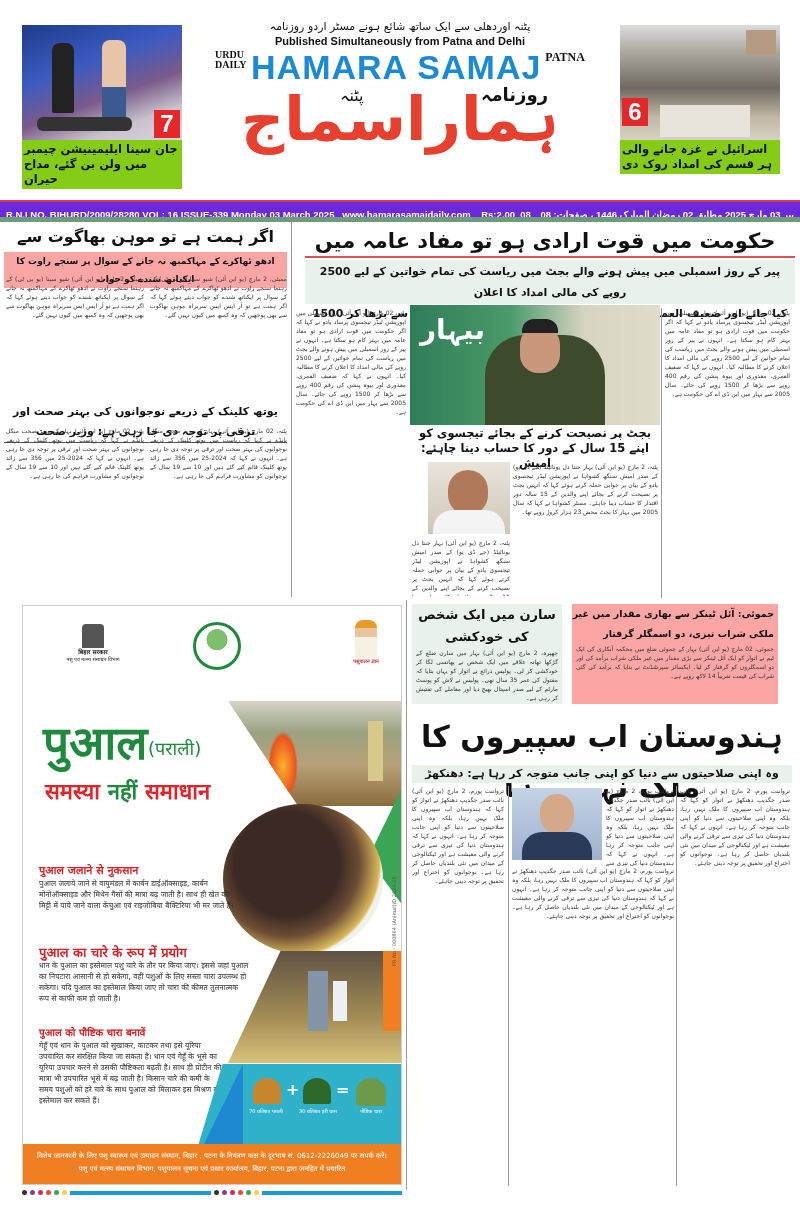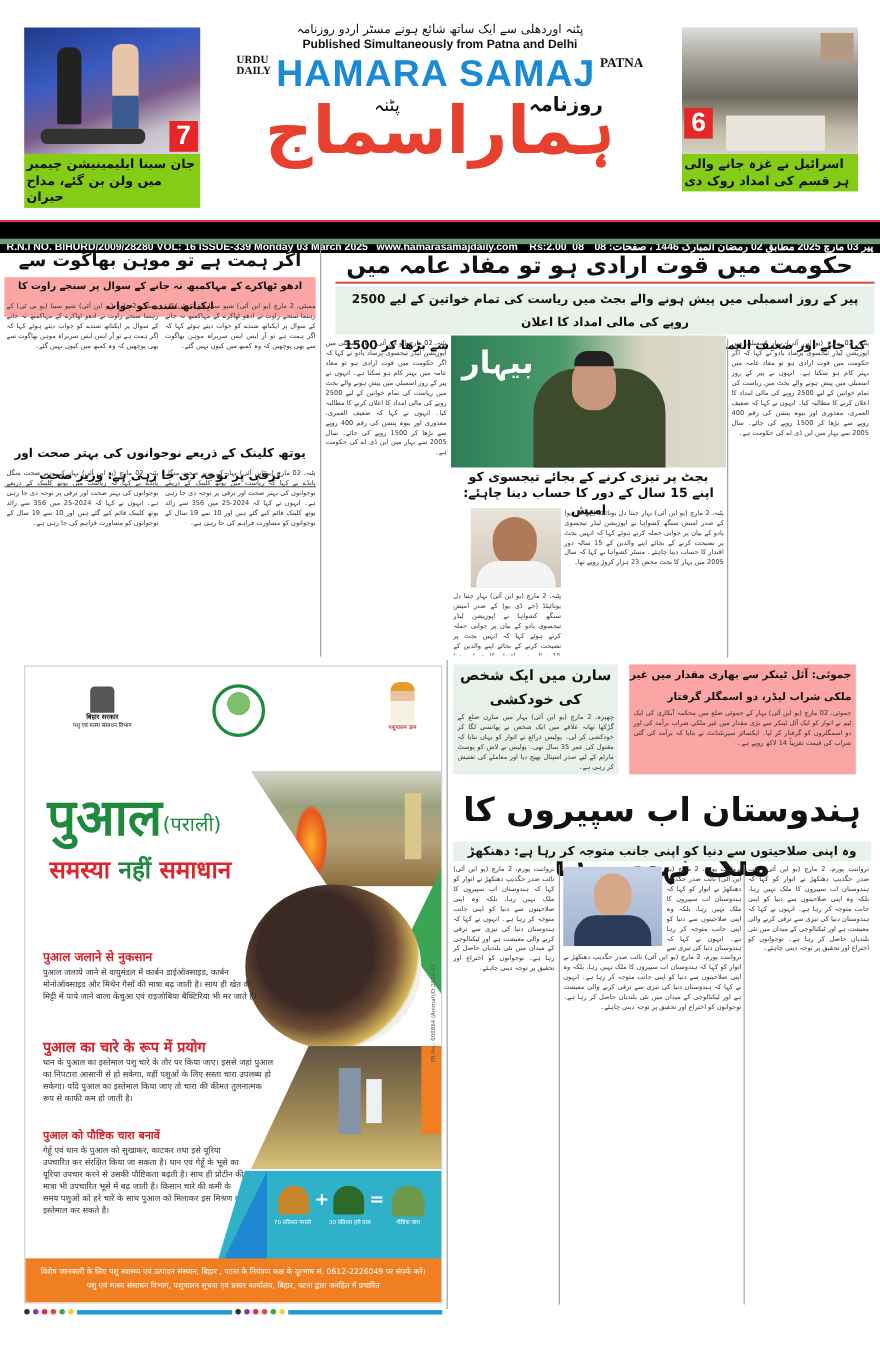--- a/index.html
+++ b/index.html
@@ -13,21 +13,21 @@
 .mast{left:190px;top:20px;width:420px;height:150px;text-align:center}
 .mast .tag1{font-size:11px;direction:rtl;line-height:14px}
 .mast .tag2{font:bold 11px "Liberation Sans",sans-serif;line-height:14px}
 .mast .row{display:flex;align-items:flex-start;justify-content:center;gap:4px;margin-top:2px}
 .mast .ud{font:bold 10px "Liberation Serif",serif;line-height:10px;text-align:left}
 .mast .hs{font:900 34px "Liberation Sans",sans-serif;color:#1a8ad4;letter-spacing:1px;line-height:34px}
 .mast .pt{font:bold 12px "Liberation Serif",serif}
 .mast .urdulogo{font:bold 60px "DejaVu Sans",sans-serif;color:#e8402e;direction:rtl;line-height:70px;letter-spacing:-2px}
 .mast .hindi{font-size:18px;color:#1a6fbd;font-weight:bold;margin-top:-4px}
 .mast .hindi small{font-size:10px;color:#c33}
-.infobar{left:0;top:200px;width:800px;height:17px;background:#000000;color:#fff;font:bold 9.5px "Liberation Sans",sans-serif;line-height:17px;display:flex;justify-content:space-between;padding:14px 6px;border-top:2px solid #d35}
+.infobar{left:0;top:200px;width:800px;height:17px;background:#6d28d9;color:#fff;font:bold 9.5px "Liberation Sans",sans-serif;line-height:17px;display:flex;justify-content:space-between;padding:4px 6px;border-top:2px solid #d35}
 .infobar .r{direction:rtl}
 .greenbar{left:0;top:217px;width:800px;height:5px;background:#6e9c7a}
 .hl{font-weight:bold;direction:rtl;text-align:center}
 .col{font-size:6px;line-height:9px;color:#333;direction:rtl;text-align:justify;overflow:hidden}
 .vline{background:#999;width:1px}
 .pinkband{background:#fca5a5}
 .greenband{background:#e8f2ea}
 .ad{left:22px;top:605px;width:380px;height:580px;border:1px solid #ccc;background:#fff;overflow:hidden}
 .hn{font-family:"DejaVu Sans",sans-serif}
 .dots{display:flex;align-items:center;gap:3px}
@@ -93,21 +93,21 @@
 <div class="abs vline" style="left:661px;top:308px;height:290px"></div>
 <div class="abs col" style="left:296px;top:308px;width:110px;height:290px">پٹنہ، 02 مارچ (یو این آئی) بہار اسمبلی میں اپوزیشن لیڈر تیجسوی پرساد یادو نے کہا کہ اگر حکومت میں قوت ارادی ہو تو مفاد عامہ میں بہتر کام ہو سکتا ہے۔ انہوں نے پیر کے روز اسمبلی میں پیش ہونے والے بجٹ میں ریاست کی تمام خواتین کے لیے 2500 روپے کی مالی امداد کا اعلان کرنے کا مطالبہ کیا۔ انہوں نے کہا کہ ضعیف العمری، معذوری اور بیوہ پنشن کی رقم 400 روپے سے بڑھا کر 1500 روپے کی جائے۔ سال 2005 سے بہار میں این ڈی اے کی حکومت ہے۔</div>
 
 <div class="abs" style="left:410px;top:305px;width:250px;height:120px;background:linear-gradient(90deg,#2f7d58 0%,#4a9a6a 40%,#d8d4c2 70%,#e0dccc 100%);overflow:hidden">
   <div style="position:absolute;left:10px;top:8px;font:bold 28px 'DejaVu Sans',sans-serif;color:#fff" class="hn">بیہار</div>
   <div style="position:absolute;left:75px;top:30px;width:120px;height:95px;background:#3d4a2c;border-radius:40px 40px 0 0"></div>
   <div style="position:absolute;left:110px;top:20px;width:40px;height:48px;background:#c9977b;border-radius:20px 20px 18px 18px"></div>
   <div style="position:absolute;left:112px;top:14px;width:36px;height:14px;background:#222;border-radius:12px 12px 0 0"></div>
 </div>
 <div class="abs hl" style="left:410px;top:426px;width:250px;font-size:11.5px;line-height:15px">
-  <div>بجٹ پر تیزی کرنے کے بجائے تیجسوی کو</div>
+  <div>بجٹ پر نصیحت کرنے کے بجائے تیجسوی کو</div>
   <div>اپنے 15 سال کے دور کا حساب دینا چاہئے: امیش</div>
 </div>
 <div class="abs" style="left:428px;top:462px;width:82px;height:72px;background:linear-gradient(180deg,#e9e4da,#cfc6b8);overflow:hidden">
   <div style="position:absolute;left:20px;top:8px;width:40px;height:45px;background:#b07a5a;border-radius:20px"></div>
   <div style="position:absolute;left:5px;top:48px;width:72px;height:30px;background:#f4f4f4;border-radius:20px 20px 0 0"></div>
 </div>
 <div class="abs col" style="left:513px;top:462px;width:145px;height:130px">پٹنہ، 2 مارچ (یو این آئی) بہار جنتا دل یونائیٹڈ (جے ڈی یو) کے صدر امیش سنگھ کشواہا نے اپوزیشن لیڈر تیجسوی یادو کے بیان پر جوابی حملہ کرتے ہوئے کہا کہ انہیں بجٹ پر نصیحت کرنے کے بجائے اپنے والدین کے 15 سالہ دور اقتدار کا حساب دینا چاہئے۔ مسٹر کشواہا نے کہا کہ سال 2005 میں بہار کا بجٹ محض 23 ہزار کروڑ روپے تھا۔</div>
 <div class="abs col" style="left:412px;top:538px;width:98px;height:58px">پٹنہ، 2 مارچ (یو این آئی) بہار جنتا دل یونائیٹڈ (جے ڈی یو) کے صدر امیش سنگھ کشواہا نے اپوزیشن لیڈر تیجسوی یادو کے بیان پر جوابی حملہ کرتے ہوئے کہا کہ انہیں بجٹ پر نصیحت کرنے کے بجائے اپنے والدین کے 15 سالہ دور اقتدار کا حساب دینا چاہئے۔ مسٹر کشواہا نے کہا کہ سال 2005 میں بہار کا بجٹ محض 23 ہزار کروڑ روپے تھا۔</div>
 
 <div class="abs vline" style="left:291px;top:222px;height:375px"></div>
@@ -203,21 +203,21 @@
     <i style="background:#f4d23c"></i>
   <span style="flex:1;height:4px;background:#1e9ad6"></span>
 </div>
 
 <div class="abs greenband" style="left:412px;top:604px;width:150px;height:100px">
   <div class="hl" style="font-size:13px;line-height:22px">سارن میں ایک شخص کی خودکشی</div>
   <div class="col" style="padding:0 4px;height:72px">چھپرہ، 2 مارچ (یو این آئی) بہار میں سارن ضلع کے گڑکھا تھانہ علاقے میں ایک شخص نے پھانسی لگا کر خودکشی کر لی۔ پولیس ذرائع نے اتوار کو یہاں بتایا کہ مقتول کی عمر 35 سال تھی۔ پولیس نے لاش کو پوسٹ مارٹم کے لیے صدر اسپتال بھیج دیا اور معاملے کی تفتیش کر رہی ہے۔</div>
 </div>
 
 <div class="abs pinkband" style="left:572px;top:604px;width:206px;height:100px">
-  <div class="hl" style="font-size:9.5px;line-height:20px;text-align:right;padding-right:4px">جموئی: آئل ٹینکر سے بھاری مقدار میں غیر ملکی شراب لیڈر، دو اسمگلر گرفتار</div>
+  <div class="hl" style="font-size:9.5px;line-height:20px;text-align:right;padding-right:4px">جموئی: آئل ٹینکر سے بھاری مقدار میں غیر ملکی شراب تیزی، دو اسمگلر گرفتار</div>
   <div class="col" style="padding:0 4px;height:76px">جموئی، 02 مارچ (یو این آئی) بہار کے جموئی ضلع میں محکمہ آبکاری کی ایک ٹیم نے اتوار کو ایک آئل ٹینکر سے بڑی مقدار میں غیر ملکی شراب برآمد کی اور دو اسمگلروں کو گرفتار کر لیا۔ ایکسائز سپرنٹنڈنٹ نے بتایا کہ برآمد کی گئی شراب کی قیمت تقریباً 14 لاکھ روپے ہے۔</div>
 </div>
 
 <div class="abs hl" style="left:412px;top:712px;width:380px;font-size:30px;line-height:50px">ہندوستان اب سپیروں کا ملک نہیں رہا</div>
 <div class="abs greenband hl" style="left:412px;top:765px;width:380px;font-size:11px;line-height:18px">وہ اپنی صلاحیتوں سے دنیا کو اپنی جانب متوجہ کر رہا ہے: دھنکھڑ</div>
 
 <div class="abs col" style="left:680px;top:786px;width:110px;height:400px">ترواننت پورم، 2 مارچ (یو این آئی) نائب صدر جگدیپ دھنکھڑ نے اتوار کو کہا کہ ہندوستان اب سپیروں کا ملک نہیں رہا، بلکہ وہ اپنی صلاحیتوں سے دنیا کو اپنی جانب متوجہ کر رہا ہے۔ انہوں نے کہا کہ ہندوستان دنیا کی تیزی سے ترقی کرنے والی معیشت ہے اور ٹیکنالوجی کے میدان میں نئی بلندیاں حاصل کر رہا ہے۔ نوجوانوں کو اختراع اور تحقیق پر توجہ دینی چاہئے۔</div>
 <div class="abs vline" style="left:676px;top:786px;height:400px"></div>
 <div class="abs" style="left:512px;top:788px;width:90px;height:72px;background:linear-gradient(180deg,#c5d2e6,#9fb1ce);overflow:hidden">
   <div style="position:absolute;left:28px;top:6px;width:34px;height:40px;background:#d6a88a;border-radius:18px"></div>

